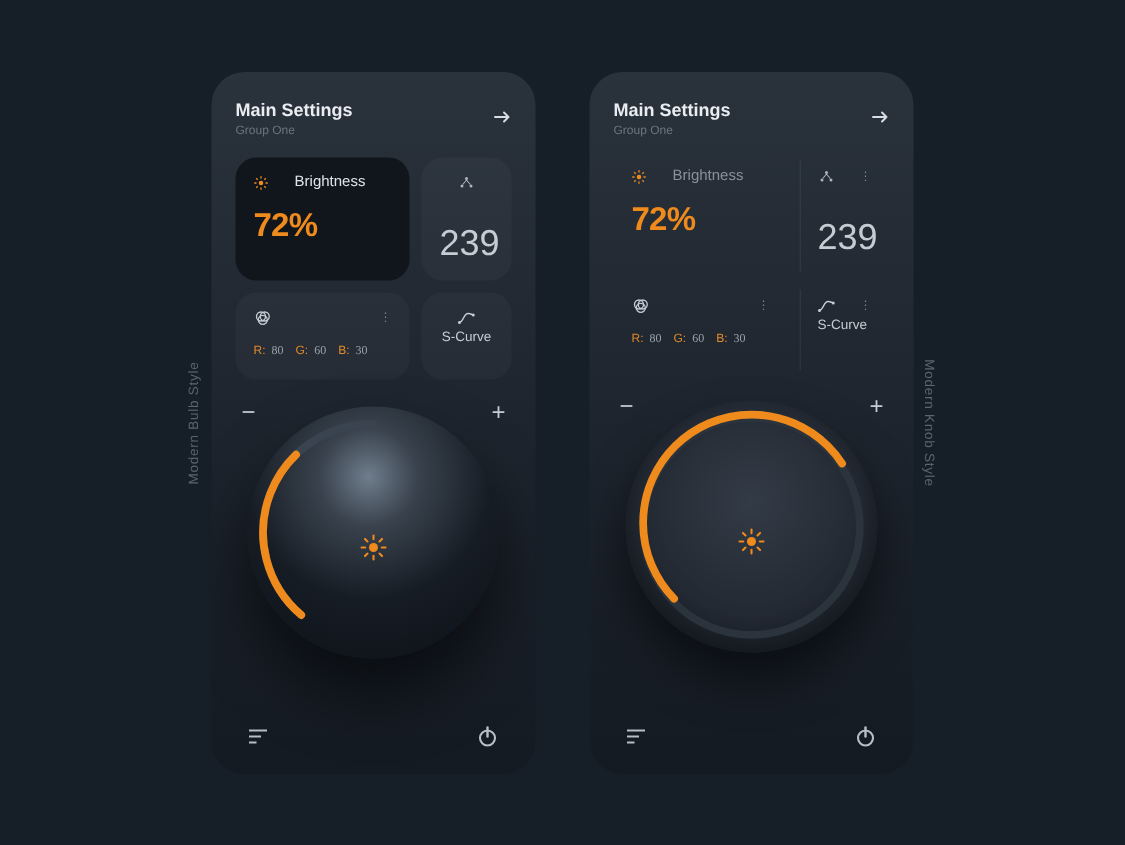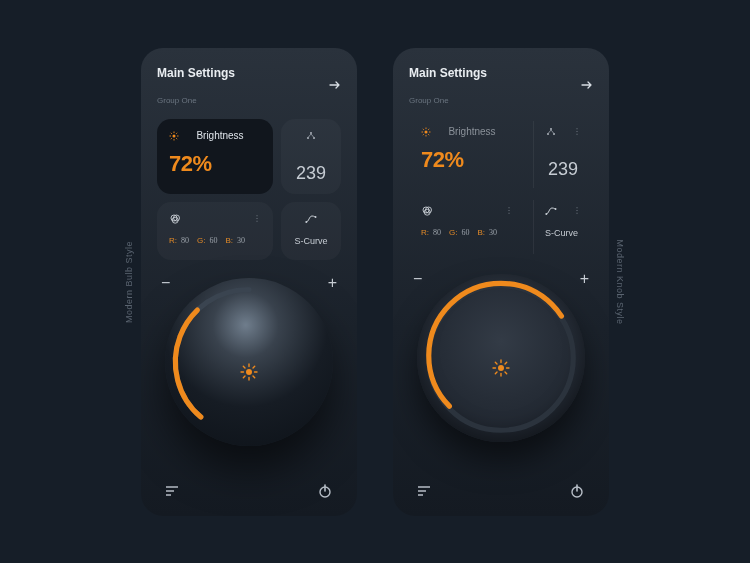--- a/index.html
+++ b/index.html
@@ -37,21 +37,21 @@
   display: flex;
   flex-direction: column;
   position: relative;
   overflow: hidden;
 }
 .header {
   display: flex; justify-content: space-between; align-items: center;
   margin-bottom: 14px;
 }
 .header-text .title { color: #e9edf1; font-size: 12px; font-weight: 600; }
-.header-text .sub { color: #6b7580; font-size: 8px; margin-top: 16px; }
+.header-text .sub { color: #6b7580; font-size: 8px; margin-top: 2px; }
 .arrow { color: #d7dde3; font-size: 12px; }
 
 .tiles {
   display: grid;
   grid-template-columns: 1fr 60px;
   grid-template-rows: auto auto;
   gap: 8px;
 }
 .tile {
   border-radius: 14px;
@@ -64,26 +64,26 @@
 
 .tile-top { display: flex; justify-content: space-between; align-items: center; height: 14px; }
 .tile-label { color: #dfe4ea; font-size: 10px; font-weight: 500; }
 .tile-label.dim { color: #8a9199; }
 .dots { color: #7b838d; font-size: 8px; }
 
 .big-val {
   color: #ef8a1d; font-size: 22px; font-weight: 700;
   margin-top: 8px; letter-spacing: -0.5px;
 }
-.side-val { color: #c6ccd3; font-size: 18px; font-weight: 500; margin-top: 20px; text-align: center; }
+.side-val { color: #c6ccd3; font-size: 24px; font-weight: 500; margin-top: 20px; text-align: center; }
 
 .rgb-line { display: flex; gap: 4px; font-size: 8px; margin-top: 10px; }
 .rgb-line .k { color: #e28a28; }
 .rgb-line .v { color: #9aa1a9; margin-right: 4px; font-family: Liberation Serif, serif; }
-.curve-val { color: #c6ccd3; font-size: 9px; margin-top: 10px; }
+.curve-val { color: #c6ccd3; font-size: 9px; }
 
 .icon { display: inline-flex; align-items: center; justify-content: center; }
 
 .knob-zone {
   position: relative;
   flex: 1;
   margin-top: 10px;
   display: flex;
   align-items: flex-start;
   justify-content: center;

